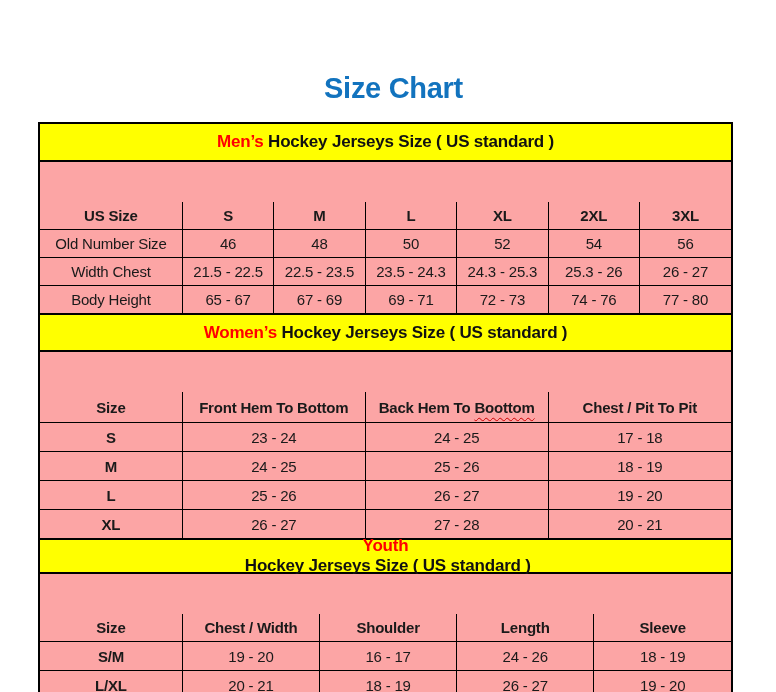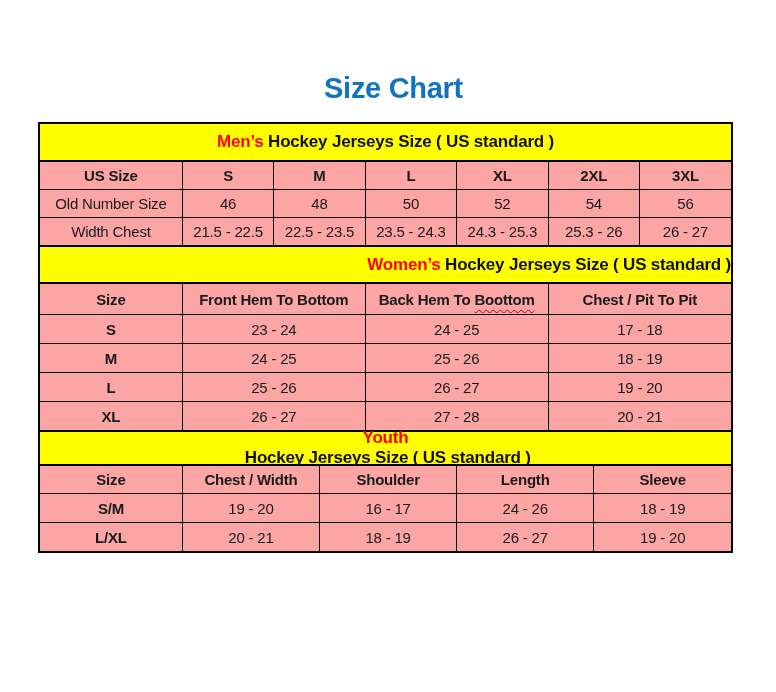--- a/index.html
+++ b/index.html
@@ -20,25 +20,26 @@
   }
   .band {
     background: var(--band-bg, #ffff00);
     border-bottom: 2px solid var(--border, #000);
     display: flex; align-items: center; justify-content: center;
     font-weight: 700; font-size: 17px; letter-spacing: -0.2px;
   }
   .band .hl   { color: var(--accent, #f00); white-space: pre; }
   .band .rest { color: #111; white-space: pre; }
   .band-0 { height: 36px; }
-  .band-1 { height: 35px; border-top: 2px solid var(--border, #000); justify-content: flex-end; }
+  .band-1 { height: 35px; border-top: 2px solid var(--border, #000); }
   .band-2 { height: 32px; border-top: 2px solid var(--border, #000); flex-direction: column; }
   table.sec {
     width: 100%; border-collapse: collapse; border-style: hidden;
     table-layout: fixed;
+    margin-top: 40px;
   }
   .sec th, .sec td {
     border: 1px solid var(--border, #000);
     text-align: center; vertical-align: middle;
     padding: 0; font-size: 15px; letter-spacing: -0.2px;
     overflow: hidden; white-space: nowrap;
   }
   .sec th { font-weight: 700; height: 27px; }
   .sec td { font-weight: 400; height: 27px; }
   .sec-1 th { height: 30px; }
@@ -96,20 +97,29 @@
             <td>56</td>
           </tr>
           <tr>
             <td>Width Chest</td>
             <td>21.5 - 22.5</td>
             <td>22.5 - 23.5</td>
             <td>23.5 - 24.3</td>
             <td>24.3 - 25.3</td>
             <td>25.3 - 26</td>
             <td>26 - 27</td>
+          </tr>
+          <tr>
+            <td>Body Height</td>
+            <td>65 - 67</td>
+            <td>67 - 69</td>
+            <td>69 - 71</td>
+            <td>72 - 73</td>
+            <td>74 - 76</td>
+            <td>77 - 80</td>
           </tr>
         </tbody>
       </table>
 
     <div class="band band-1">
       <span class="hl">Women’s</span>
         <span class="rest"> Hockey Jerseys Size ( US standard )</span>
     </div>
     <table class="sec sec-1">
         <colgroup>

